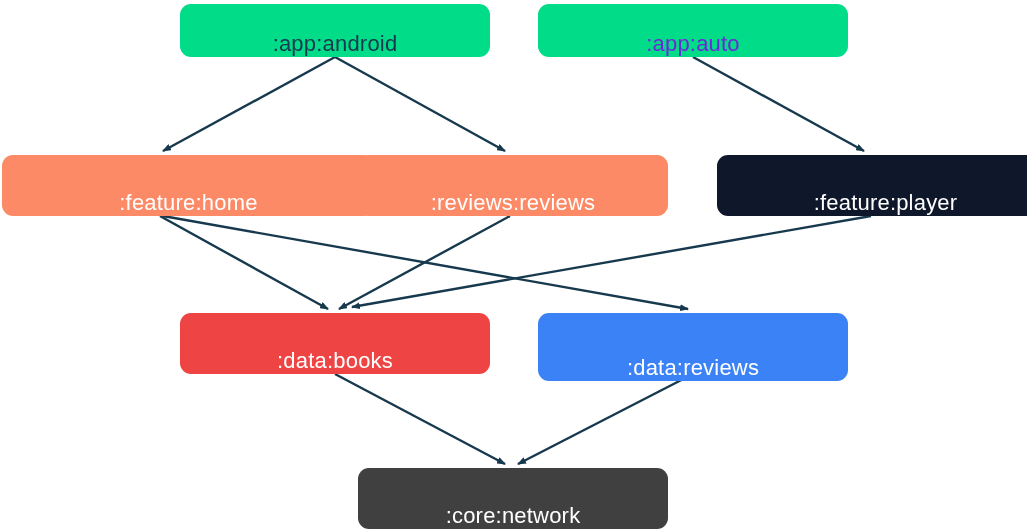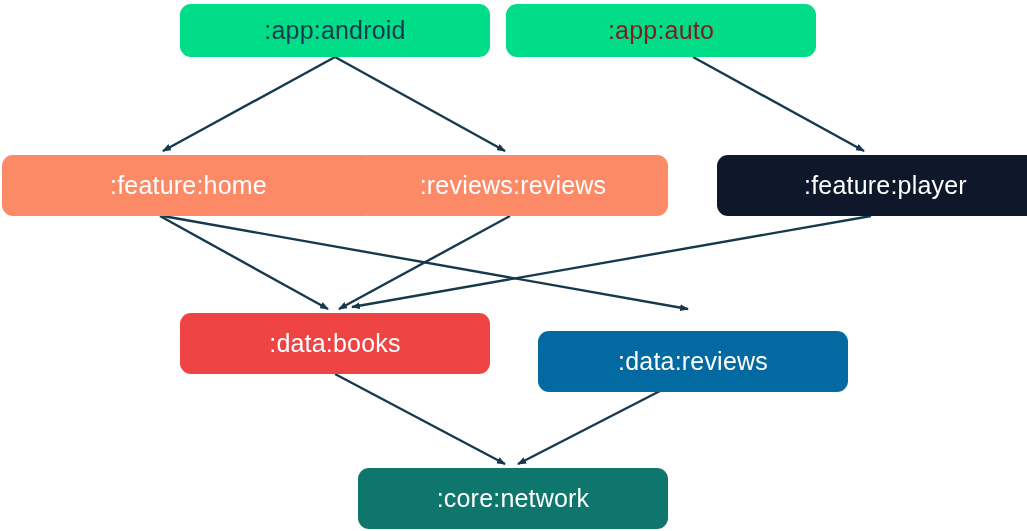--- a/index.html
+++ b/index.html
@@ -19,24 +19,24 @@
     position: absolute;
     left: 0;
     top: 0;
     width: 1027px;
     height: 531px;
     pointer-events: none;
   }
   .node {
     position: absolute;
     display: flex;
-    align-items: center;
+    align-items: flex-end;
     justify-content: center;
     border-radius: 11px;
-    font-size: 25px;
+    font-size: 22px;
     font-weight: 500;
     letter-spacing: 0.2px;
     box-sizing: border-box;
     white-space: nowrap;
   }
 </style>
 </head>
 <body>
 
 <div id="stage">
@@ -53,35 +53,35 @@
       <line x1="163" y1="216" x2="688" y2="309" stroke="#17394E" stroke-width="2.4" marker-end="url(#arrowhead)"></line>
       <line x1="510" y1="216" x2="339" y2="309" stroke="#17394E" stroke-width="2.4" marker-end="url(#arrowhead)"></line>
       <line x1="871" y1="216" x2="352" y2="307" stroke="#17394E" stroke-width="2.4" marker-end="url(#arrowhead)"></line>
       <line x1="335" y1="374" x2="505" y2="464" stroke="#17394E" stroke-width="2.4" marker-end="url(#arrowhead)"></line>
       <line x1="693" y1="374" x2="518" y2="464" stroke="#17394E" stroke-width="2.4" marker-end="url(#arrowhead)"></line>
     </svg>
   <div id="node-layer">
       <div class="node" style="left: 180px; top: 4px; width: 310px; height: 53px; background: rgb(0, 220, 135); color: rgb(23, 57, 78);">
         <span>:app:android</span>
       </div>
-      <div class="node" style="left: 506px; top: 4px; width: 310px; height: 53px; background: rgb(0, 220, 135); color: #7f1d1d;">
+      <div class="node" style="left: 538px; top: 4px; width: 310px; height: 53px; background: rgb(0, 220, 135); color: #6d28d9;">
         <span>:app:auto</span>
       </div>
       <div class="node" style="left: 2px; top: 155px; width: 373px; height: 61px; background: rgb(252, 138, 102); color: rgb(255, 255, 255);">
         <span>:feature:home</span>
       </div>
       <div class="node" style="left: 358px; top: 155px; width: 310px; height: 61px; background: rgb(252, 138, 102); color: rgb(255, 255, 255);">
         <span>:reviews:reviews</span>
       </div>
       <div class="node" style="left: 717px; top: 155px; width: 337px; height: 61px; background: #0f172a; color: rgb(255, 255, 255);">
         <span>:feature:player</span>
       </div>
       <div class="node" style="left: 180px; top: 313px; width: 310px; height: 61px; background: #ef4444; color: rgb(255, 255, 255);">
         <span>:data:books</span>
       </div>
-      <div class="node" style="left: 538px; top: 331px; width: 310px; height: 61px; background: #0369a1; color: rgb(255, 255, 255);">
+      <div class="node" style="left: 538px; top: 313px; width: 310px; height: 68px; background: #3b82f6; color: rgb(255, 255, 255);">
         <span>:data:reviews</span>
       </div>
-      <div class="node" style="left: 358px; top: 468px; width: 310px; height: 61px; background: #0f766e; color: rgb(255, 255, 255);">
+      <div class="node" style="left: 358px; top: 468px; width: 310px; height: 61px; background: #404040; color: rgb(255, 255, 255);">
         <span>:core:network</span>
       </div>
     </div>
 </div>
 
 </body></html>

